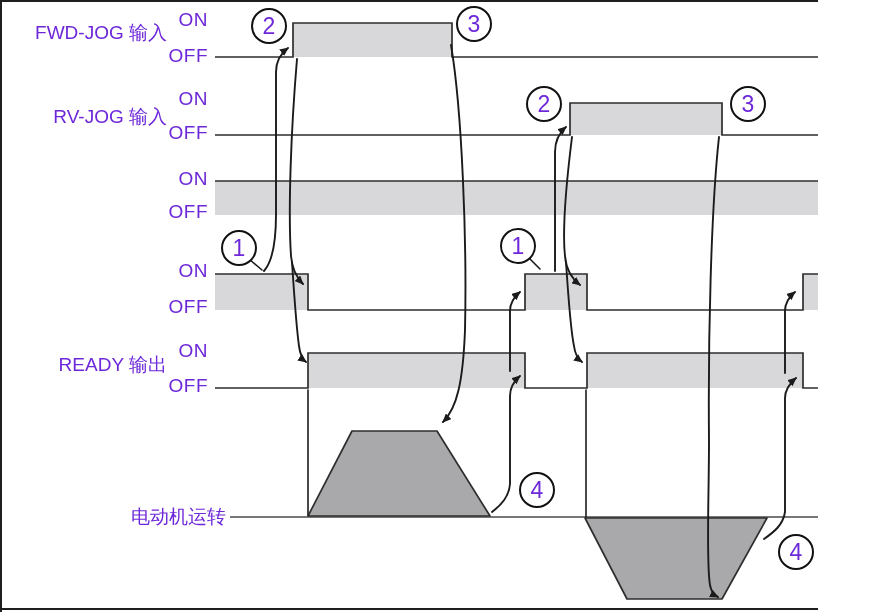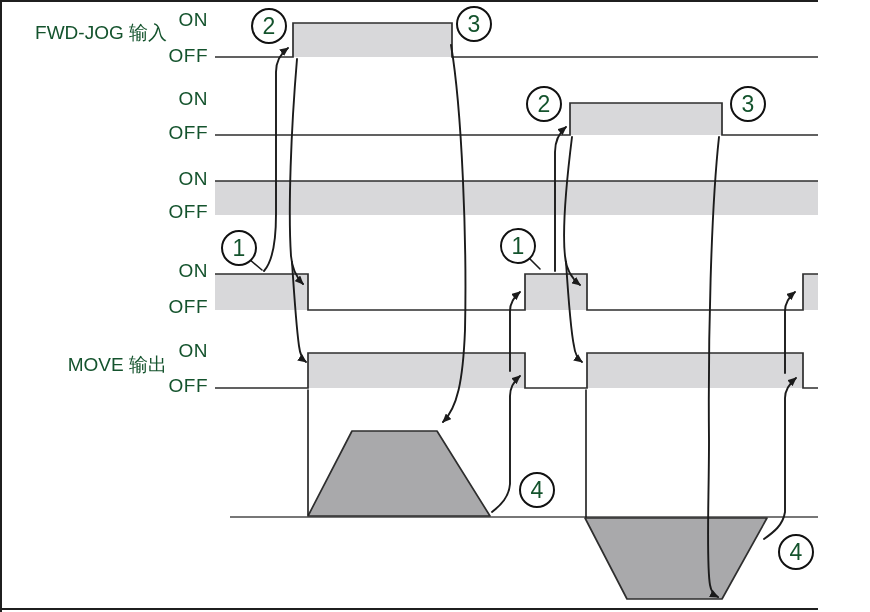--- a/index.html
+++ b/index.html
@@ -1,18 +1,18 @@
 <!DOCTYPE html>
 <html><head>
 <meta charset="utf-8">
 <style>
   html,body{margin:0;padding:0;background:#fff;}
   .stage{
     position:relative;width:818px;height:612px;background:#ffffff;overflow:hidden;
-    font-family:"Liberation Sans","DejaVu Sans",sans-serif;color:#14532d;
+    font-family:"Liberation Sans","DejaVu Sans",sans-serif;color:#6d28d9;
   }
   svg{position:absolute;left:0;top:0;}
   .sig{fill:#d8d8da;}
   .motor{fill:#a9a9ab;stroke:#2e2e2e;stroke-width:1.7;stroke-linejoin:round;}
   .trace{fill:none;stroke:#2e2e2e;stroke-width:1.7;stroke-linejoin:miter;}
   .thin{fill:none;stroke:#4a4a4a;stroke-width:1.4;}
   .arrow{fill:none;stroke:#1b1b1b;stroke-width:1.9;stroke-linecap:round;}
   .leader{fill:none;stroke:#1b1b1b;stroke-width:1.6;stroke-linecap:round;}
   .frame{fill:none;stroke:#1f1f1f;stroke-width:2;}
   .rowlabel{
@@ -88,21 +88,23 @@
       <path class="arrow" marker-end="url(#ah)" d="M572,137 C566,185 562,228 565,256 C566,268 571,278 580,285"></path>
       <path class="arrow" marker-end="url(#ah)" d="M566,262 C569,308 571,332 574,346 C575,354 578,359 582,362"></path>
       <path class="leader" d="M586,390 V517"></path>
       <path class="arrow" marker-end="url(#ah)" d="M719,137 C711,210 708,340 709,440 C709,500 706,562 710,585 C711,591 714,595 718,597"></path>
       <path class="arrow" marker-end="url(#ah)" d="M764,539 C774,532 783,525 785,512 V398 C785,391 789,384 796,378"></path>
       <path class="arrow" marker-end="url(#ah)" d="M785,373 V311 C785,304 789,297 795,292"></path>
     </g>
   </svg>
 
   <div class="rowlabel" style="top:20px">FWD-JOG 输入</div>
-  <div class="rowlabel" style="top:352px">MOVE 输出</div>
+  <div class="rowlabel" style="top:104px">RV-JOG 输入</div>
+  <div class="rowlabel" style="top:352px">READY 输出</div>
+  <div class="rowlabel motorlabel" style="top:504px">电动机运转</div>
 
   <div class="state" style="top:8px">ON</div>
   <div class="state" style="top:44px">OFF</div>
   <div class="state" style="top:87px">ON</div>
   <div class="state" style="top:121px">OFF</div>
   <div class="state" style="top:167px">ON</div>
   <div class="state" style="top:200px">OFF</div>
   <div class="state" style="top:259px">ON</div>
   <div class="state" style="top:295px">OFF</div>
   <div class="state" style="top:339px">ON</div>

